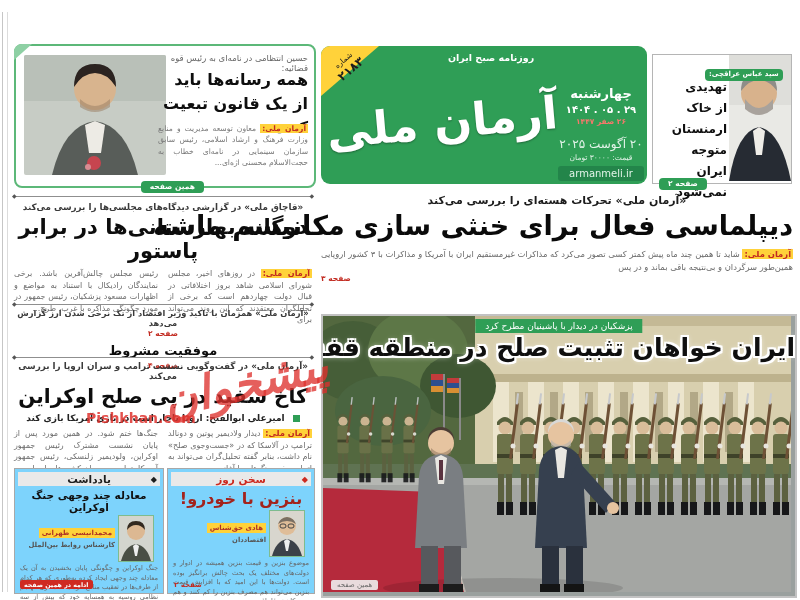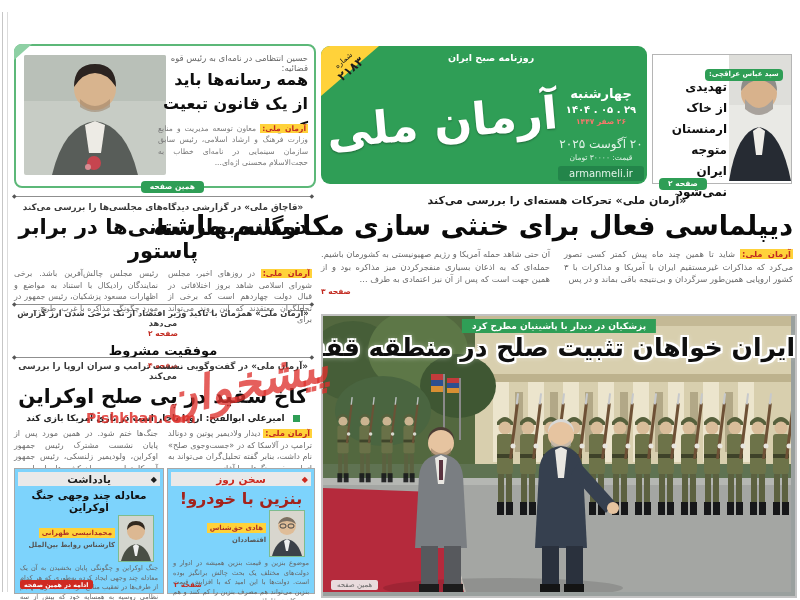--- a/index.html
+++ b/index.html
@@ -86,21 +86,21 @@
   .mb-photo{position:absolute;right:9px;top:0;width:34px;height:45px;border:1px solid #7ebb8e;overflow:hidden;background:#d6d6cf;}
   .mb-name{position:absolute;right:48px;top:13px;background:#ffd23a;color:#b03325;font-size:7px;font-weight:bold;padding:1px 3px;}
   .mb-role{position:absolute;right:48px;top:26px;font-size:6.8px;color:#555;font-weight:bold;}
   .mb-body{margin:1px 5px 0 5px;font-size:6.6px;color:#666;line-height:1.45;text-align:justify;}
   .mb-tag-note{position:absolute;left:5px;bottom:4px;background:#cf2b22;color:#fff;font-size:6.3px;font-weight:bold;padding:1px 4px;border-radius:2px;}
   .mb-tag-day{position:absolute;left:6px;bottom:4px;color:#c22a20;font-size:7px;font-weight:bold;}
 
   
   .photo{left:321px;top:314px;width:472px;height:280px;border:2px solid #c2c2c2;background:#9aa09e;overflow:hidden;}
   .ph-kicker{position:absolute;top:3px;left:50%;transform:translateX(-50%);z-index:3;background:#2f9e56;color:#fff;
-             font-size:9px;font-weight:bold;padding:2px 10px;white-space:nowrap;}
+             font-size:9px;font-weight:normal;padding:2px 10px;white-space:nowrap;}
   .ph-head{position:absolute;top:17px;left:0;width:100%;text-align:center;z-index:3;font-size:25px;font-weight:bold;
            color:#0f0f0f;letter-spacing:-1px;white-space:nowrap;
            text-shadow:-2px 0 0 #fff,2px 0 0 #fff,0 -2px 0 #fff,0 2px 0 #fff,-2px -2px 0 #fff,2px 2px 0 #fff,-2px 2px 0 #fff,2px -2px 0 #fff,0 0 6px #fff;}
   .ph-tag{position:absolute;left:8px;bottom:6px;z-index:3;background:rgba(238,238,238,.9);color:#666;
           font-size:7px;padding:1px 6px;border-radius:2px;}
   .ph-svg{position:absolute;left:0;top:0;}
 
   
   .wm-fa{left:148px;top:356px;width:195px;text-align:center;z-index:9;font-size:46px;font-weight:bold;font-style:italic;
          color:rgba(222,50,46,.78);transform:rotate(-13deg);pointer-events:none;}
@@ -184,21 +184,20 @@
   </div>
 
   <div class="abs lead">
     <div class="ld-kicker">«آرمان ملی» تحرکات هسته‌ای را بررسی می‌کند</div>
     <div class="ld-head">دیپلماسی فعال برای خنثی سازی مکانیسم ماشه</div>
     <div class="cols">
       <div>
         <span class="hl">آرمان ملی:</span>
         <span>شاید تا همین چند ماه پیش کمتر کسی تصور می‌کرد که مذاکرات غیرمستقیم ایران با آمریکا و مذاکرات با ۳ کشور اروپایی همین‌طور سرگردان و بی‌نتیجه باقی بماند و در پس</span>
       </div>
-      <div>آن حتی شاهد حمله آمریکا و رژیم صهیونیستی به کشورمان باشیم. حمله‌ای که به اذعان بسیاری منفجرکردن میز مذاکره بود و از همین جهت است که پس از آن نیز اعتمادی به طرف ...</div>
     </div>
     <div class="ld-tag">صفحه ۳</div>
   </div>
 
   <div class="abs rule" style="top:196px"></div>
   <div class="abs lart" style="top:202px">
     <div class="la-kicker">«قاچاق ملی» در گزارشی دیدگاه‌های مجلسی‌ها را بررسی می‌کند</div>
     <div class="la-head" style="font-size:21px;margin-top:3px">دوگانه بهارستانی‌ها در برابر پاستور</div>
     <div class="la-body">
       <div>

